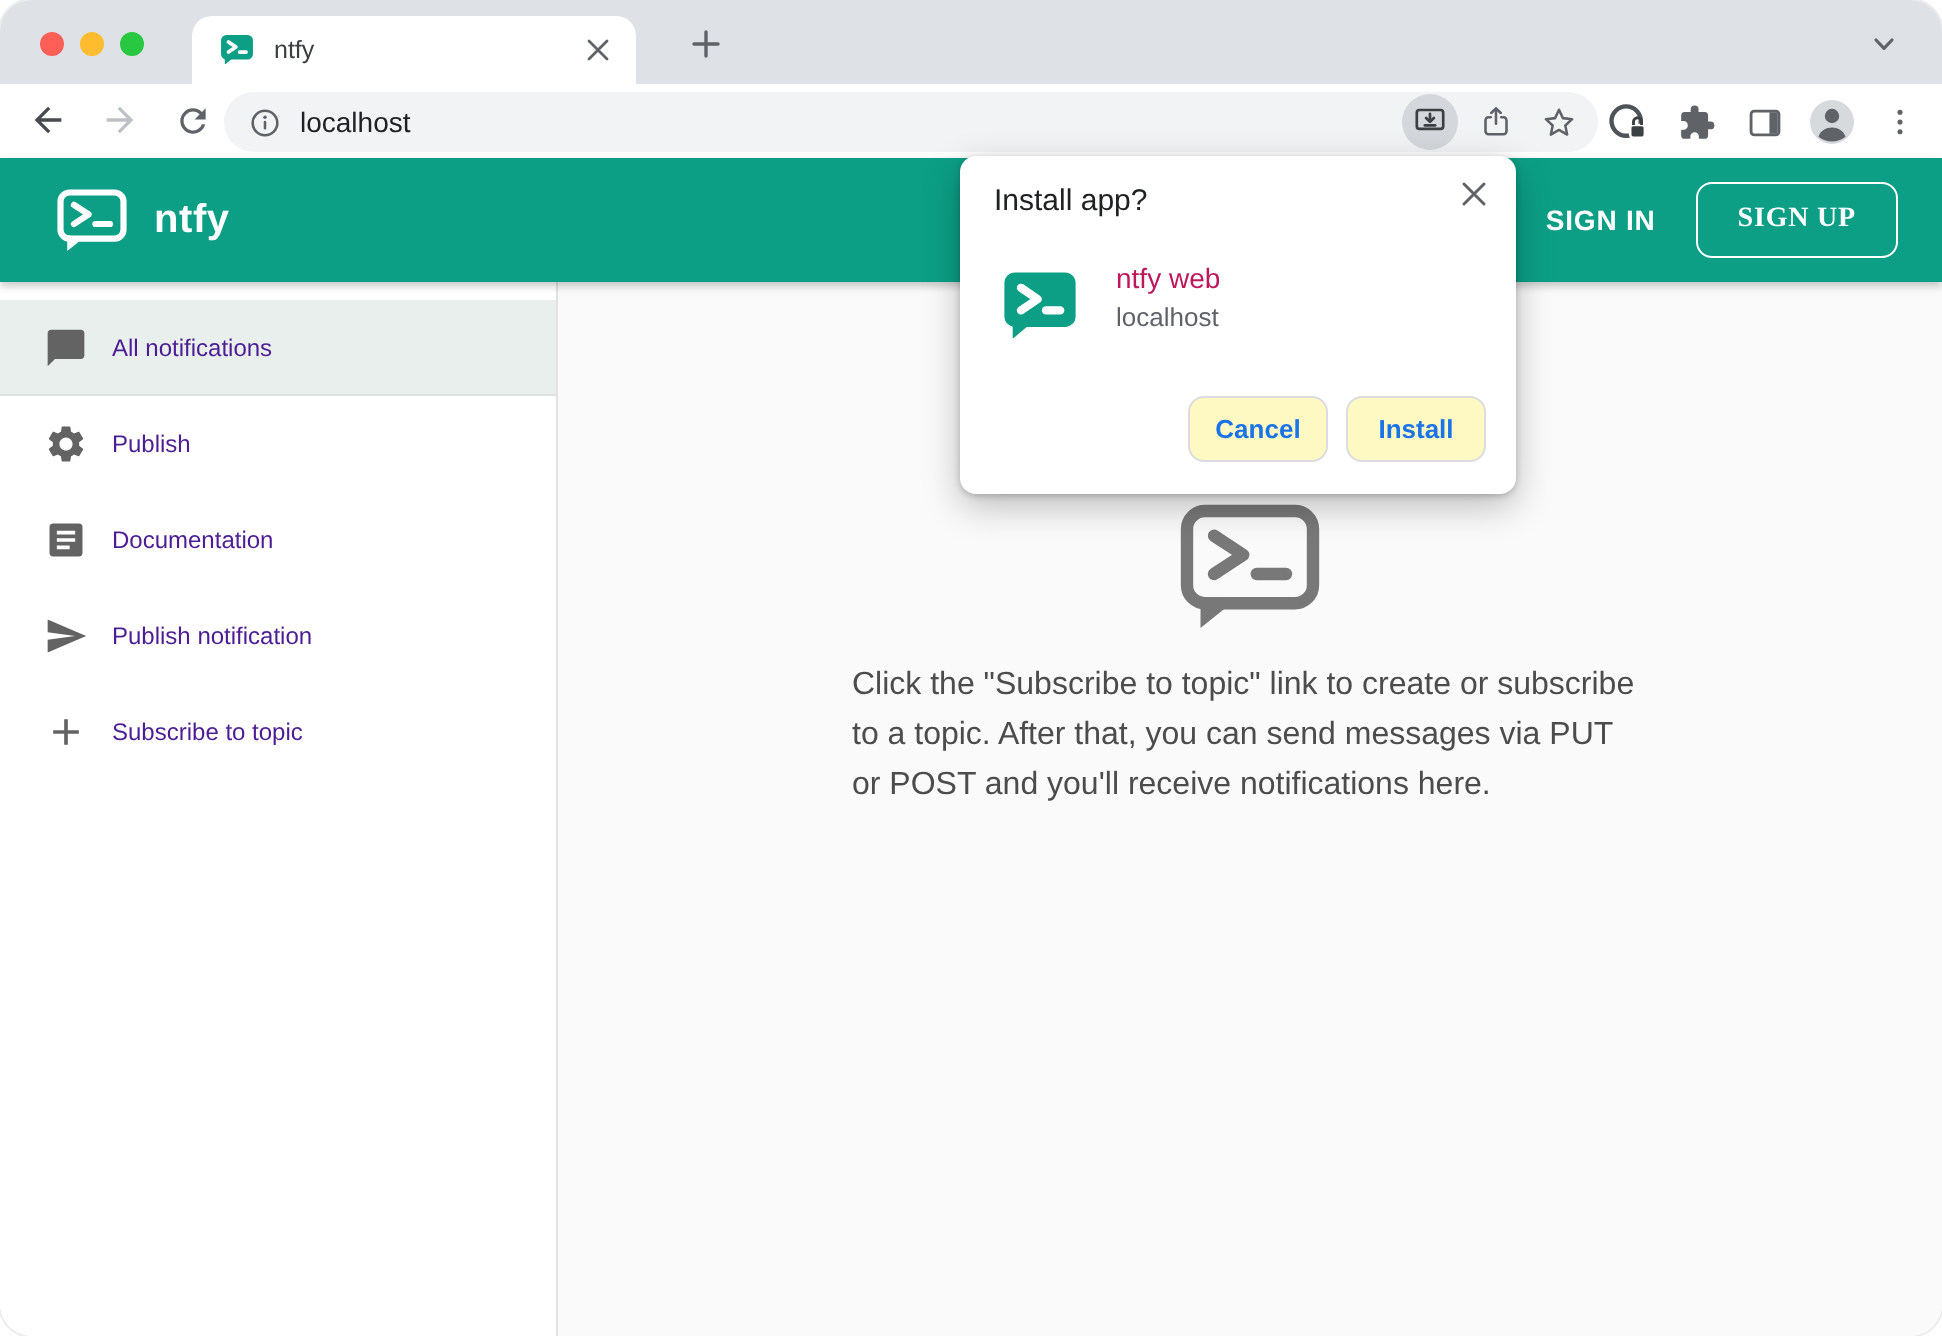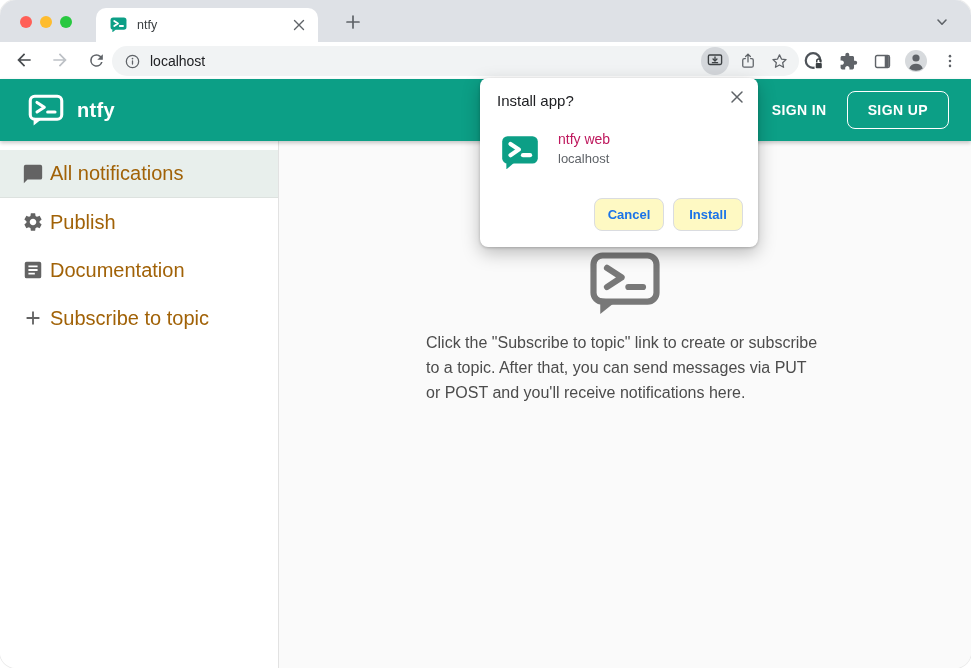--- a/index.html
+++ b/index.html
@@ -33,29 +33,29 @@
   .ext-icons .icon-btn { width:26px; height:26px; border-radius:50%; }
 
   
   .app-header { position:relative; height:62px; background:#0c9f86; display:flex; align-items:center;
                 padding:0 22px 0 28px; box-shadow:0 2px 4px rgba(0,0,0,.22); }
   .brand-logo { width:36px; height:32px; color:#ffffff; }
   .brand-name { margin-left:13px; color:#ffffff; font-size:20px; font-weight:bold; letter-spacing:.3px; }
   .signin-btn { margin-left:auto; background:none; border:none; color:#fff; font-size:14px; font-weight:bold;
                 letter-spacing:.4px; padding:10px 12px; cursor:pointer; font-family:inherit; }
   .signup-btn { margin-left:8px; background:none; border:1.5px solid #ffffff; border-radius:8px; color:#fff;
-                font-size:14px; font-weight:bold; letter-spacing:.4px; padding:10px 20px; cursor:pointer; font-family:Liberation Sans, sans-serif; }
+                font-size:14px; font-weight:bold; letter-spacing:.4px; padding:10px 20px; cursor:pointer; font-family:Liberation Serif, serif; }
 
   
   .app-body { display:flex; height:527px; }
   .sidebar { width:279px; background:#ffffff; border-right:1px solid #e2e2e2; padding-top:9px; }
   .side-item { height:48px; display:flex; align-items:center; padding:0 16px 0 22px; cursor:pointer; }
   .side-item.selected { background:#e8efec; border-bottom:1px solid #dde2df; }
   .side-icon { width:22px; height:22px; color:#636363; flex:0 0 auto; }
-  .side-label { margin-left:6px; font-size:20px; color:#a16207; }
+  .side-label { margin-left:12px; font-size:12px; color:#4c1d95; }
 
   .main { flex:1; background:#fafafa; display:flex; flex-direction:column; align-items:center; }
   .empty-logo { margin-top:110px; width:72px; height:62px; color:#787878; }
   .empty-title { margin-top:10px; max-width:430px; text-align:center; font-size:24px; font-weight:400;
                  color:#4a4a4a; line-height:1.33; }
   .desc { width:398px; margin-top:18px; font-size:16px; color:#4c4c4c; line-height:1.55; }
   .desc p + p { margin-top:16px; }
   .desc a { color:#0c9f86; text-decoration:underline; cursor:pointer; }
 
   
@@ -234,20 +234,28 @@
         <span class="side-icon">
           <svg viewBox="0 0 24 24">
               <path d="M19 3H5a2 2 0 0 0-2 2v14a2 2 0 0 0 2 2h14a2 2 0 0 0 2-2V5a2 2 0 0 0-2-2zm-5 14H7v-2h7v2zm3-4H7v-2h10v2zm0-4H7V7h10v2z" fill="currentColor"></path>
             </svg>
         </span>
         <span class="side-label">Documentation</span>
       </div>
       <div class="side-item">
         <span class="side-icon">
           <svg viewBox="0 0 24 24">
+              <path d="M2 21l21-9L2 3v7l15 2-15 2z" fill="currentColor"></path>
+            </svg>
+        </span>
+        <span class="side-label">Publish notification</span>
+      </div>
+      <div class="side-item">
+        <span class="side-icon">
+          <svg viewBox="0 0 24 24">
               <path d="M19 13h-6v6h-2v-6H5v-2h6V5h2v6h6v2z" fill="currentColor"></path>
             </svg>
         </span>
         <span class="side-label">Subscribe to topic</span>
       </div>
     </aside>
 
     <main class="main">
       <span class="empty-logo">
         <svg viewBox="0 0 64 58">

